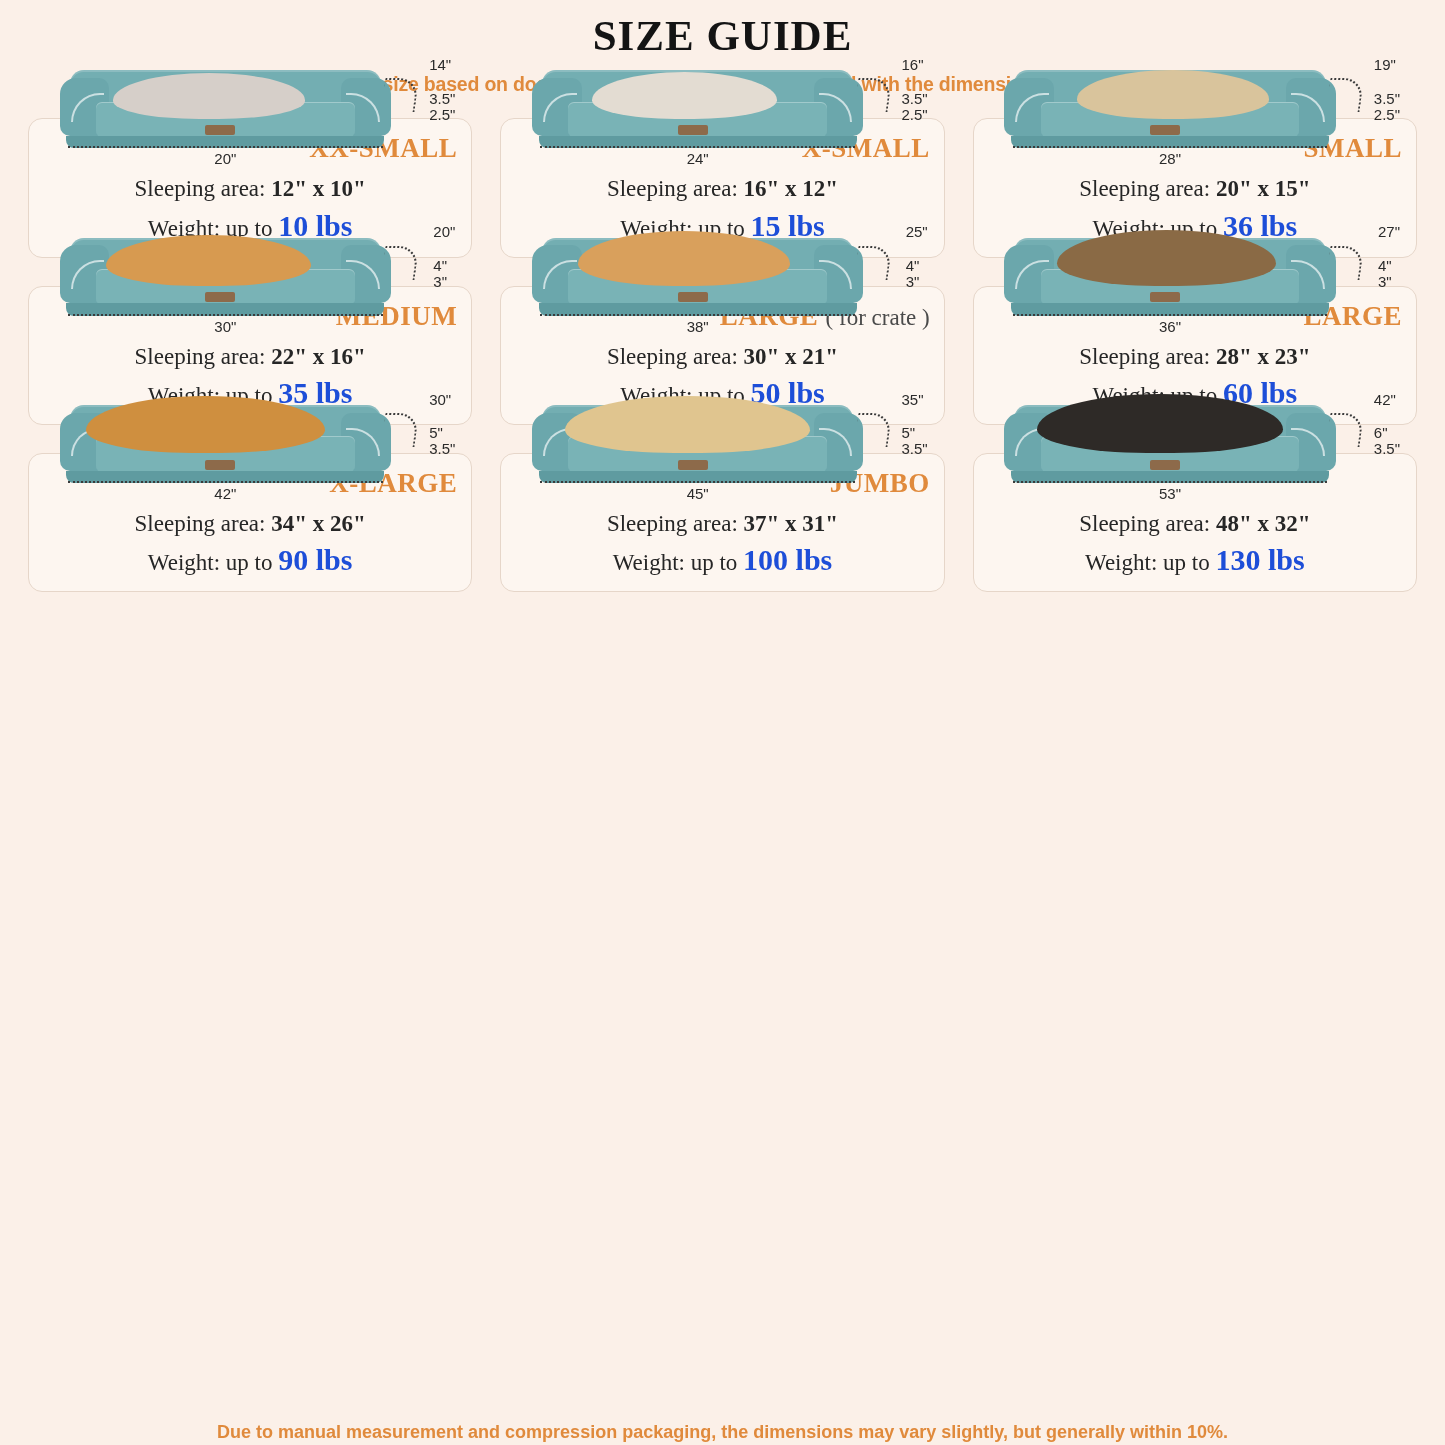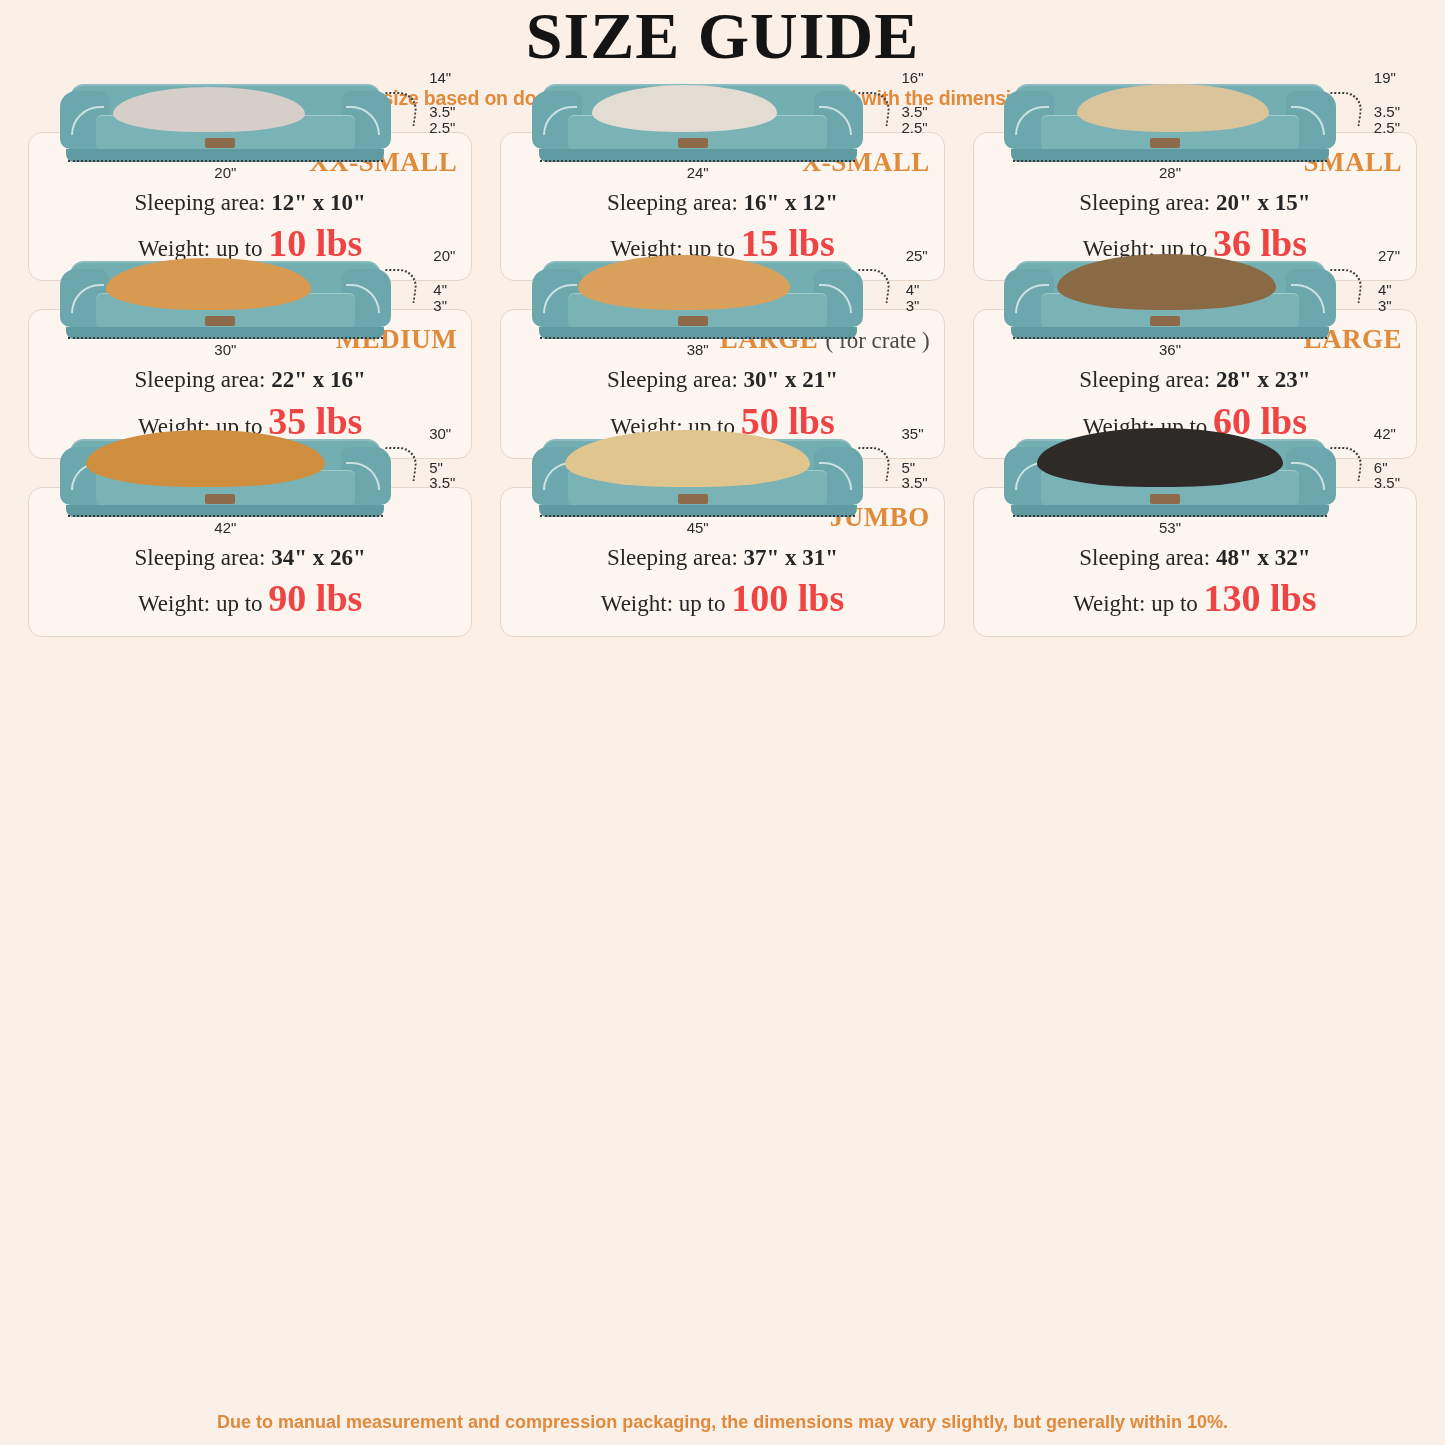--- a/index.html
+++ b/index.html
@@ -14,24 +14,24 @@
   .page {
     width: 1445px;
     height: 1445px;
     position: relative;
     padding: 0;
   }
   .title {
     text-align: center;
     font-family: "Liberation Serif", serif;
     font-weight: bold;
-    font-size: 66px;
+    font-size: 43px;
     letter-spacing: 1px;
     color: #141414;
-    padding-top: 0;
+    padding-top: 12px;
     line-height: 1.1;
   }
   .subtitle {
     text-align: center;
     font-family: "Liberation Sans", sans-serif;
     font-weight: bold;
     font-size: 19.5px;
     color: #e08a3c;
     margin-top: 14px;
     letter-spacing: -0.2px;
@@ -206,28 +206,28 @@
   }
   .specs .sleep b { font-weight: bold; }
   .specs .weight {
     font-family: "Liberation Serif", serif;
     font-size: 23px;
     color: #262626;
     line-height: 1.3;
     white-space: nowrap;
   }
   .specs .weight .lbs {
-    color: #ef4444;
+    color: #1d4ed8;
     font-weight: bold;
-    font-size: 38px;
+    font-size: 30px;
   }
   .footnote {
     position: absolute;
     left: 0; right: 0;
-    bottom: 12px;
+    bottom: 2px;
     text-align: center;
     font-family: "Liberation Sans", sans-serif;
     font-weight: bold;
     font-size: 18px;
     color: #e08a3c;
   }
 </style>
 </head>
 <body>
 
@@ -460,20 +460,24 @@
         </div>
         <div class="weight">
           <span>Weight:</span>
           <span>up to</span>
           <span class="lbs">60 lbs</span>
         </div>
       </div>
     </div>
 
     <div class="card">
+      <div class="card-title">
+        <span>X-LARGE</span>
+        <span class="note"></span>
+      </div>
       <div class="art">
         <div class="bed">
           <div class="back"></div>
           <div class="arm-l"></div>
           <div class="arm-r"></div>
           <div class="cushion"></div>
           <div class="base"></div>
           <div class="tag"></div>
           <div class="dog" style="left:8%;bottom:38%;width:72%;height:74%;background:#cf8f3f;"></div>
         </div>

